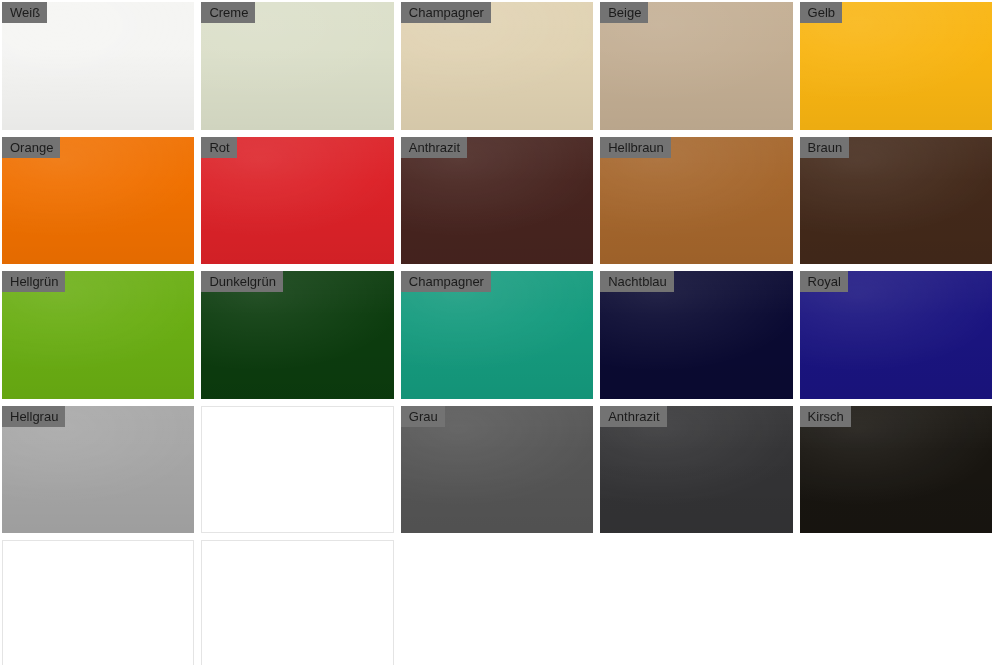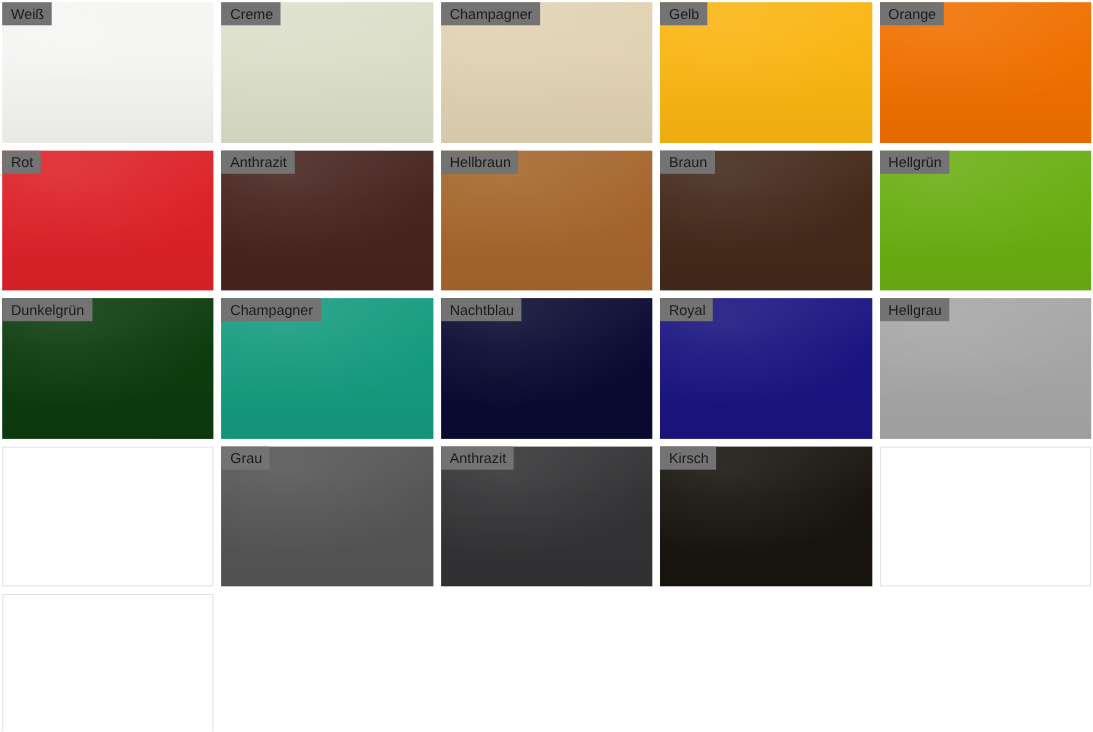--- a/index.html
+++ b/index.html
@@ -92,20 +92,24 @@
     </div>
     <div class="swatch-cell">
       <div class="swatch-fill colored" style="background-color: rgb(219, 223, 201);"></div>
       <span class="swatch-label">Creme</span>
     </div>
     <div class="swatch-cell">
       <div class="swatch-fill colored" style="background-color: rgb(224, 210, 178);"></div>
       <span class="swatch-label">Champagner</span>
     </div>
     <div class="swatch-cell">
+      <div class="swatch-fill colored" style="background-color: rgb(195, 174, 147);"></div>
+      <span class="swatch-label">Beige</span>
+    </div>
+    <div class="swatch-cell">
       <div class="swatch-fill colored" style="background-color: rgb(249, 181, 18);"></div>
       <span class="swatch-label">Gelb</span>
     </div>
     <div class="swatch-cell">
       <div class="swatch-fill colored" style="background-color: rgb(240, 112, 0);"></div>
       <span class="swatch-label">Orange</span>
     </div>
     <div class="swatch-cell">
       <div class="swatch-fill colored" style="background-color: rgb(220, 34, 40);"></div>
       <span class="swatch-label">Rot</span>

